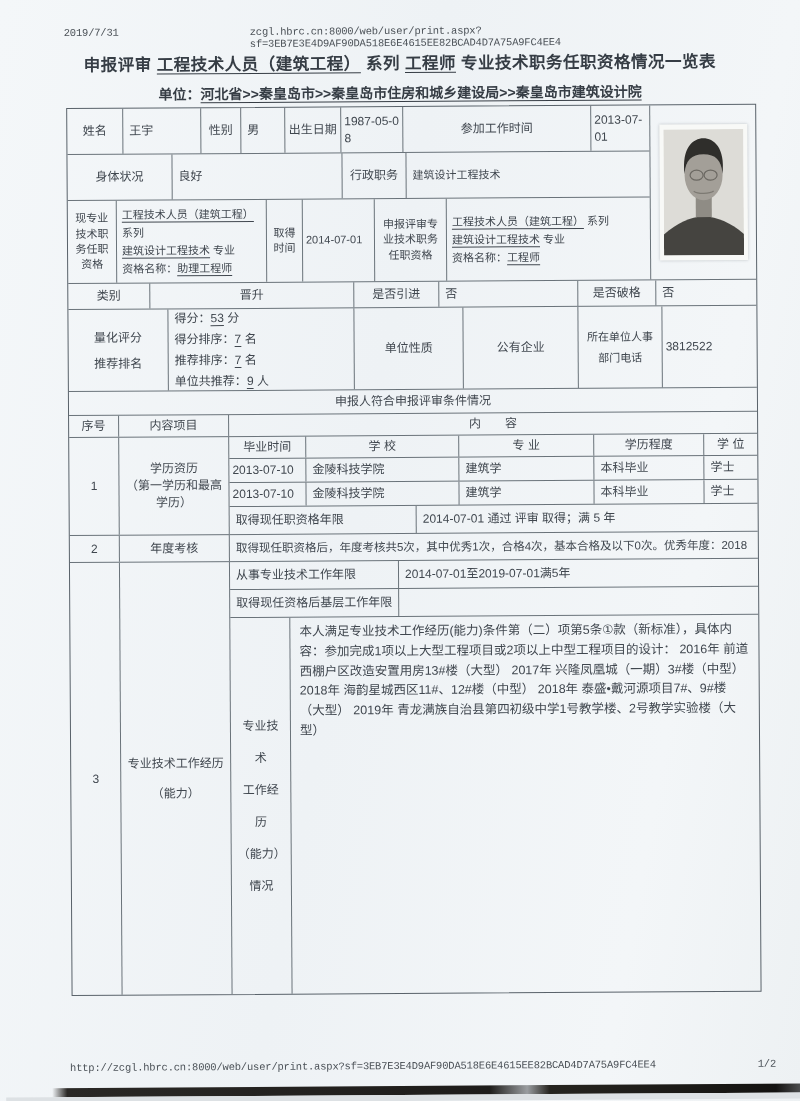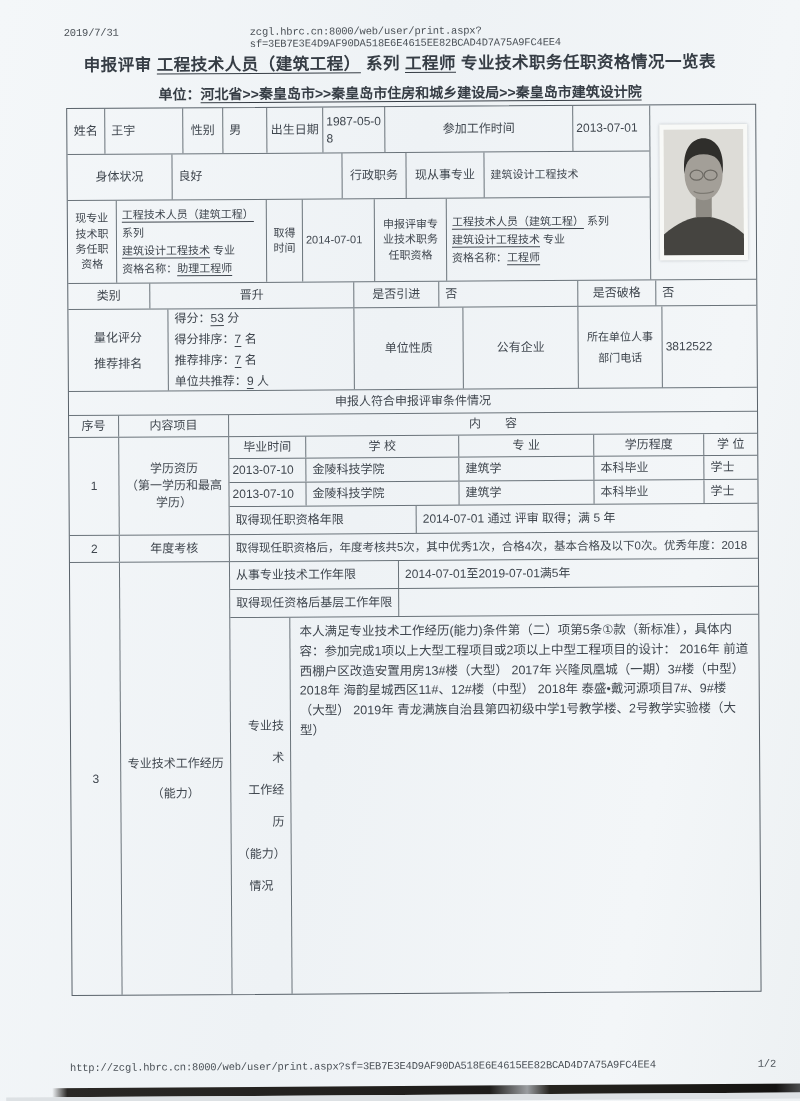--- a/index.html
+++ b/index.html
@@ -50,21 +50,21 @@
   .c.last { border-right: none; }
   .cen { justify-content: center; text-align: center; }
   .stack { flex-direction: column; justify-content: center; }
   .bl { display: block; }
   .colwrap { padding: 0; display: flex; flex-direction: column; align-items: stretch; }
   .colwrap > .r:last-child { border-bottom: none; }
   .small { font-size: 11px; }
   .tight { padding: 2px 3px; }
   .lh26 .bl { line-height: 26px; }
   .lh30 .bl { line-height: 30px; font-family: Liberation Serif, serif; }
-  .lh32 .bl { line-height: 32px; text-align: right; }
+  .lh32 .bl { line-height: 32px; }
   .lh21 .bl { line-height: 21px; }
   .score-cell { align-items: flex-start; justify-content: center; line-height: 1.75; }
   .para {
     display: block; padding: 5px 9px; font-size: 12.5px; line-height: 1.58; text-align: left;
   }
   .qual-lines { align-items: flex-start; padding: 4px 5px; }
   .qual-lines .ln { display: block; line-height: 1.65; }
 
   .print-footer {
     position: absolute; top: 1060px; left: 64px; width: 706px; display: flex;
@@ -97,21 +97,21 @@
     <div class="doc-subtitle">
       <span>单位：</span><span class="u">河北省&gt;&gt;秦皇岛市&gt;&gt;秦皇岛市住房和城乡建设局&gt;&gt;秦皇岛市建筑设计院</span>
     </div>
 
     <div class="main-table">
 
       <div class="tw">
         <div class="tw-left">
 
           <div class="r" style="height:46px">
-            <div class="c cen" style="width:38px">
+            <div class="c cen" style="width:56px">
                 <span>姓名</span>
               </div>
             <div class="c" style="width:78px">
                 <span>王宇</span>
               </div>
             <div class="c cen" style="width:40px">
                 <span>性别</span>
               </div>
             <div class="c" style="width:44px">
                 <span>男</span>
@@ -132,23 +132,20 @@
 
           <div class="r" style="height:46px">
             <div class="c cen" style="width:105px">
                 <span>身体状况</span>
               </div>
             <div class="c" style="width:170px">
                 <span>良好</span>
               </div>
             <div class="c cen tight" style="width:64px">
                 <span>行政职务</span>
-              </div>
-            <div class="c cen tight" style="width:78px">
-                <span>现从事专业</span>
               </div>
             <div class="c last small" style="flex:1">
                 <span>建筑设计工程技术</span>
               </div>
           </div>
 
           <div class="r nb" style="height:82px">
             <div class="c cen small tight" style="width:49px">
                 <span>现专业技术职务任职资格</span>
               </div>

